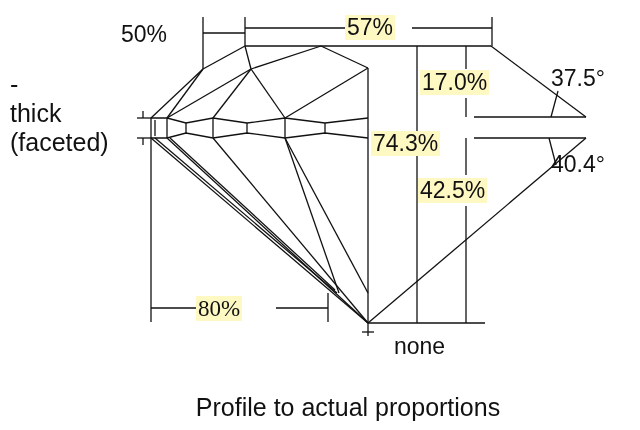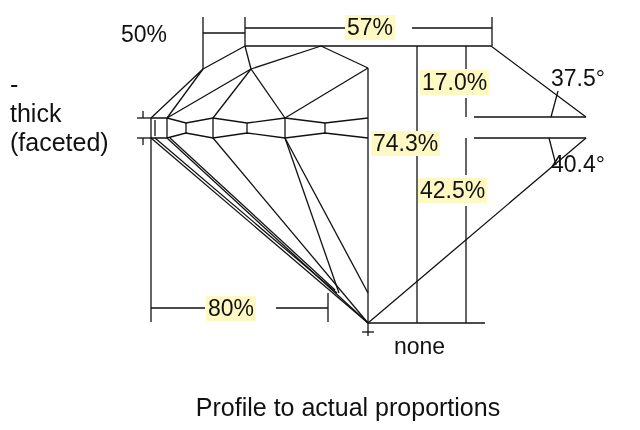--- a/index.html
+++ b/index.html
@@ -143,21 +143,21 @@
   </g>
 </svg>
 
 <div class="lbl" style="left:121px; top:22px;">50%</div>
 <div class="lbl bg" style="left:345px; top:15px;">57%</div>
 <div class="lbl bg" style="left:420px; top:70px;">17.0%</div>
 <div class="lbl" style="left:551px; top:66px;text-align:center;">37.5°</div>
 <div class="lbl bg" style="left:371px; top:131px;">74.3%</div>
 <div class="lbl bg" style="left:418px; top:178px;">42.5%</div>
 <div class="lbl" style="left:551px; top:152px;">40.4°</div>
-<div class="lbl bg" style="left:206px; top:296px;">80%</div>
+<div class="lbl bg" style="left:196px; top:296px;font-family:Liberation Serif, serif;">80%</div>
 <div class="lbl" style="left:376px; top:334px;margin-left:18px;">none</div>
 
 <div class="left-stack">
   <div>-</div>
   <div>thick</div>
   <div>(faceted)</div>
 </div>
 
 <div class="caption">Profile to actual proportions</div>
 

